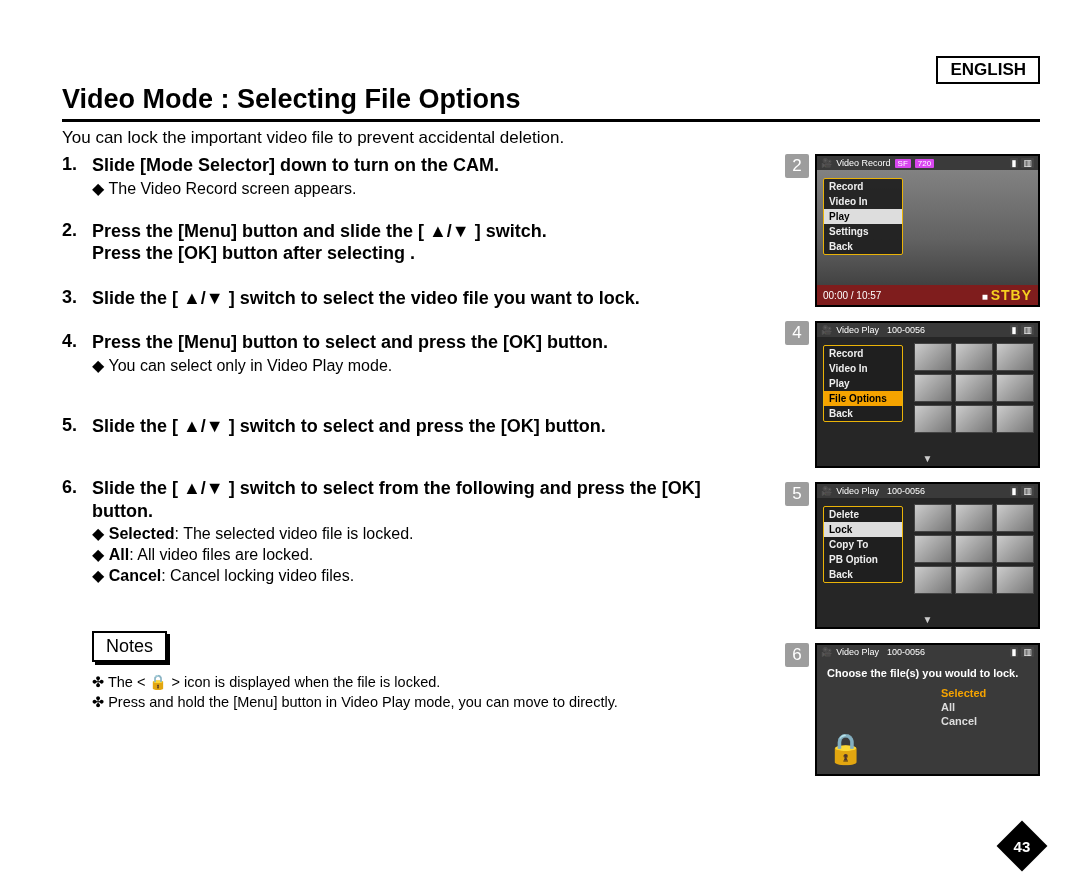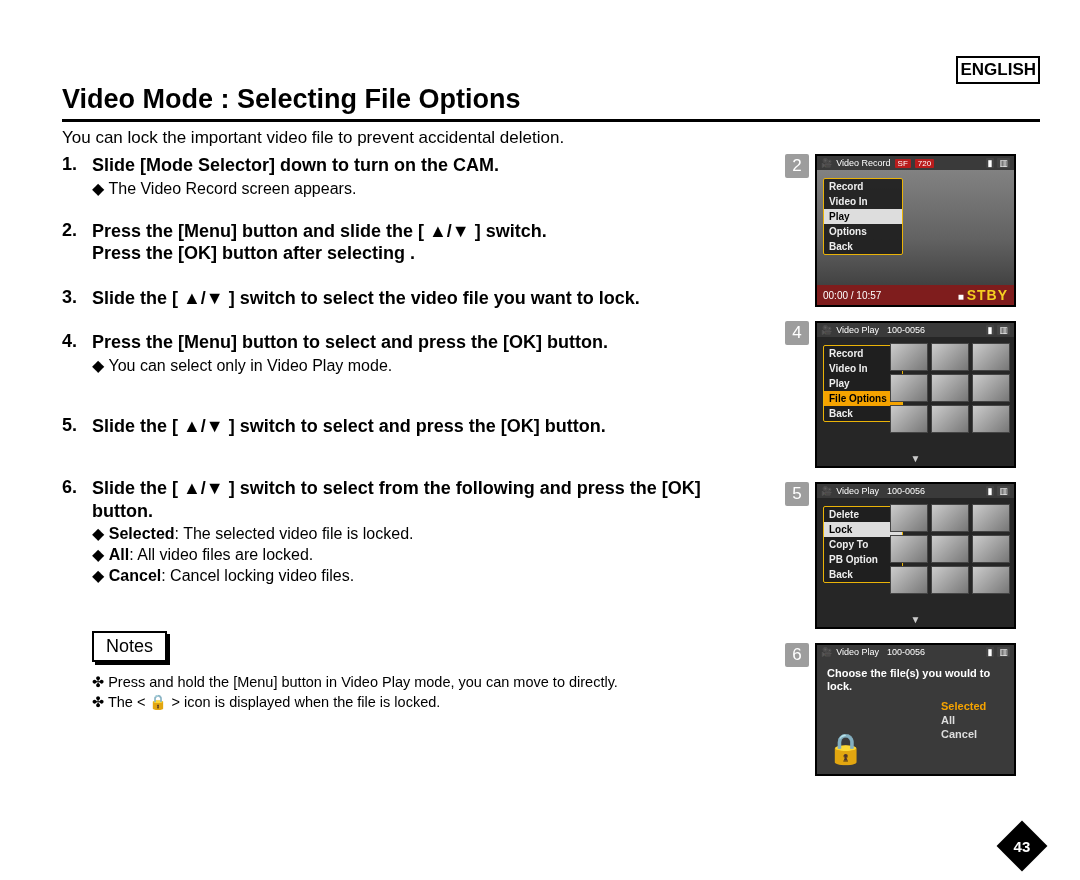--- a/index.html
+++ b/index.html
@@ -1,42 +1,42 @@
 <!DOCTYPE html>
 <html><head>
 <meta charset="utf-8">
 <style>
   * { box-sizing: border-box; margin: 0; padding: 0; }
   body { font-family: Arial, Helvetica, sans-serif; background: #fff; color: #000; width: 1080px; height: 880px; position: relative; }
   .page { padding: 56px 40px 20px 62px; }
-  .lang-box { position: absolute; top: 56px; right: 40px; border: 2px solid #000; padding: 2px 2px; font-weight: bold; font-size: 17px; }
+  .lang-box { position: absolute; top: 56px; right: 40px; border: 2px solid #000; padding: 2px 12px; font-weight: bold; font-size: 17px; }
   .title { font-size: 27px; font-weight: bold; margin-top: 28px; margin-bottom: 4px; }
   .hr-thick { border: none; border-top: 3px solid #000; }
   .subtitle-bar { background: #b0b0b0; color: #000; font-size: 22px; font-weight: bold; padding: 4px 10px; margin-top: 2px; }
   .intro { font-size: 17px; margin: 6px 0 6px 0; }
   .content-row { display: flex; gap: 36px; margin-top: 4px; }
   .left-col { flex: 1; }
   ol.steps { list-style: none; counter-reset: step; }
   ol.steps > li { counter-increment: step; margin-bottom: 22px; display: flex; }
   ol.steps > li::before { content: counter(step) "."; font-weight: bold; font-size: 18px; width: 30px; flex-shrink: 0; }
   .step-body { flex: 1; }
   .step-title { font-weight: bold; font-size: 18px; line-height: 1.25; }
   .step-sub { font-size: 16px; margin-top: 2px; }
   .diamond::before { content: "◆ "; }
   .notes-hdr { border: 2px solid #000; display: inline-block; padding: 3px 12px; font-size: 18px; margin-top: 24px; margin-left: 30px; background: #fff; box-shadow: 3px 3px 0 #000; }
   ul.notes { list-style: none; margin: 10px 0 0 30px; }
   ul.notes li { font-size: 14.5px; line-height: 1.4; }
   ul.notes li::before { content: "✤ "; }
   .right-col { width: 255px; flex-shrink: 0; }
   .screen-wrap { display: flex; margin-bottom: 14px; }
   .screen-num { width: 24px; height: 24px; background: #9d9d9d; color: #fff; font-size: 17px; display: flex; align-items: center; justify-content: center; border-radius: 2px; margin-right: 6px; flex-shrink: 0; }
-  .screen { width: 201px; border: 2px solid #000; background: #262626; color: #fff; font-size: 10px; position: relative; overflow: hidden; }
+  .screen { width: 225px; border: 2px solid #000; background: #262626; color: #fff; font-size: 10px; position: relative; overflow: hidden; }
   .scr-hdr { background: #3a3a3a; padding: 2px 4px; display: flex; align-items: center; gap: 4px; font-size: 9px; }
   .cam-icon::before { content: "🎥"; font-size: 9px; }
-  .scr-hdr .mini { background: #b91c1c; padding: 0 3px; font-size: 8px; border-radius: 1px; }
+  .scr-hdr .mini { background: #d946ef; padding: 0 3px; font-size: 8px; border-radius: 1px; }
   .scr-body { position: relative; min-height: 115px; }
   .photo-bg { position: absolute; inset: 0; background: linear-gradient(180deg, #bfbfbf 0%, #8a8a8a 60%, #555 100%); opacity: 0.6; }
   .menu { position: absolute; top: 8px; left: 6px; width: 80px; background: rgba(30,30,30,0.92); border-radius: 2px; border: 1px solid #eab308; }
   .menu-item { padding: 2px 5px; font-size: 10px; font-weight: bold; color: #eee; }
   .menu-item.sel { background: #f5a300; color: #000; }
   .menu-item.hl { background: #ddd; color: #000; }
   .scr-foot { background: #7f1d1d; padding: 2px 6px; font-size: 10px; display: flex; justify-content: space-between; align-items: center; }
   .stby { color: #f5d020; font-weight: bold; letter-spacing: 1px; font-size: 14px; }
   .thumbs { position: absolute; top: 6px; right: 4px; display: grid; grid-template-columns: repeat(3, 38px); grid-auto-rows: 28px; gap: 3px; }
   .thumb { background: linear-gradient(135deg, #ccc, #777); border: 1px solid #444; }
@@ -95,22 +95,22 @@
               <div class="step-title">Slide the [ ▲/▼ ] switch to select from the following and press the [OK] button.</div>
               <div class="step-sub diamond"><b>Selected</b>: The selected video file is locked.</div>
               <div class="step-sub diamond"><b>All</b>: All video files are locked.</div>
               <div class="step-sub diamond"><b>Cancel</b>: Cancel locking video files.</div>
             </div>
           </li>
         </ol>
 
       <div class="notes-hdr">Notes</div>
       <ul class="notes" id="notes">
+          <li>The &lt; 🔒 &gt; icon is displayed when the file is locked.</li>
           <li>Press and hold the [Menu] button in Video Play mode, you can move to <file options=""> directly.</file></li>
-          <li>The &lt; 🔒 &gt; icon is displayed when the file is locked.</li>
         </ul>
     </div>
 
     <div class="right-col">
 
       <div class="screen-wrap">
         <div class="screen-num">2</div>
         <div class="screen">
           <div class="scr-hdr">
             <span class="cam-icon"></span>
@@ -121,21 +121,21 @@
                 <span>▮</span>
                 <span>▥</span>
               </span>
           </div>
           <div class="scr-body">
             <div class="photo-bg"></div>
             <div class="menu" id="menu-s2">
                 <div class="menu-item">Record</div>
                 <div class="menu-item">Video In</div>
                 <div class="menu-item hl">Play</div>
-                <div class="menu-item">Options</div>
+                <div class="menu-item">Settings</div>
                 <div class="menu-item">Back</div>
               </div>
           </div>
           <div class="scr-foot">
             <span>00:00 / 10:57</span>
             <span><span>■</span> <span class="stby">STBY</span></span>
           </div>
         </div>
       </div>
 

